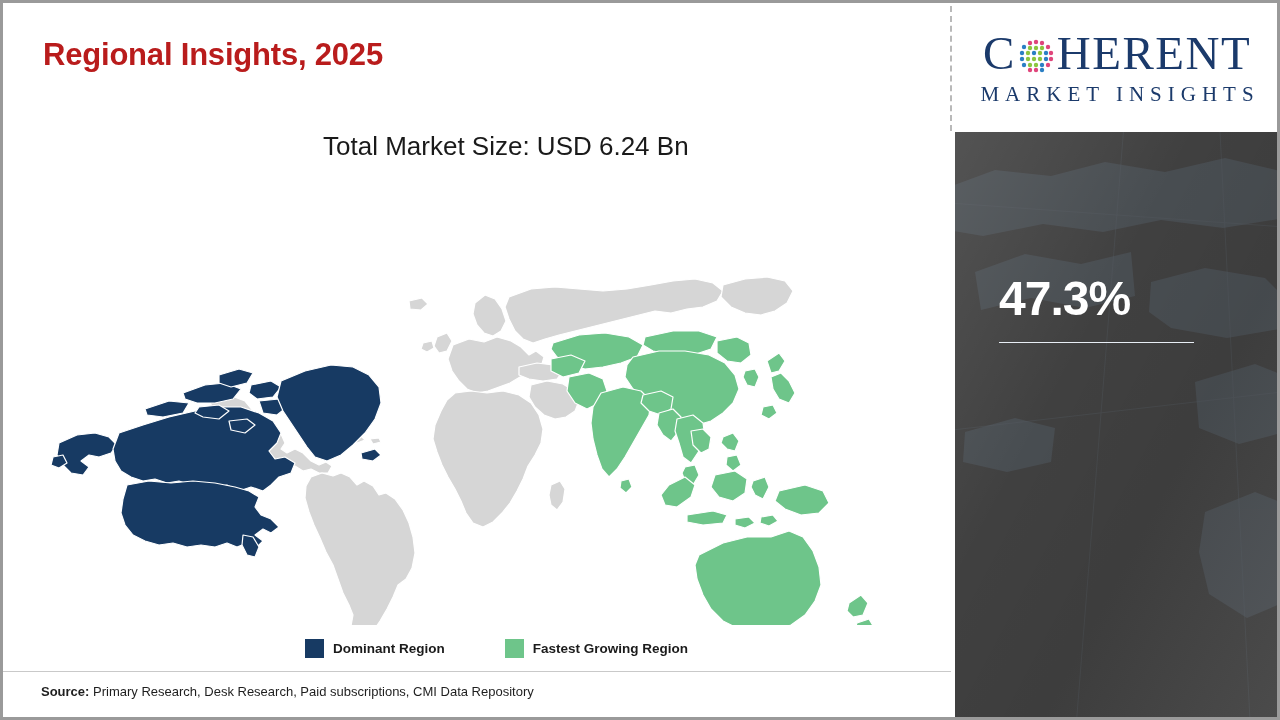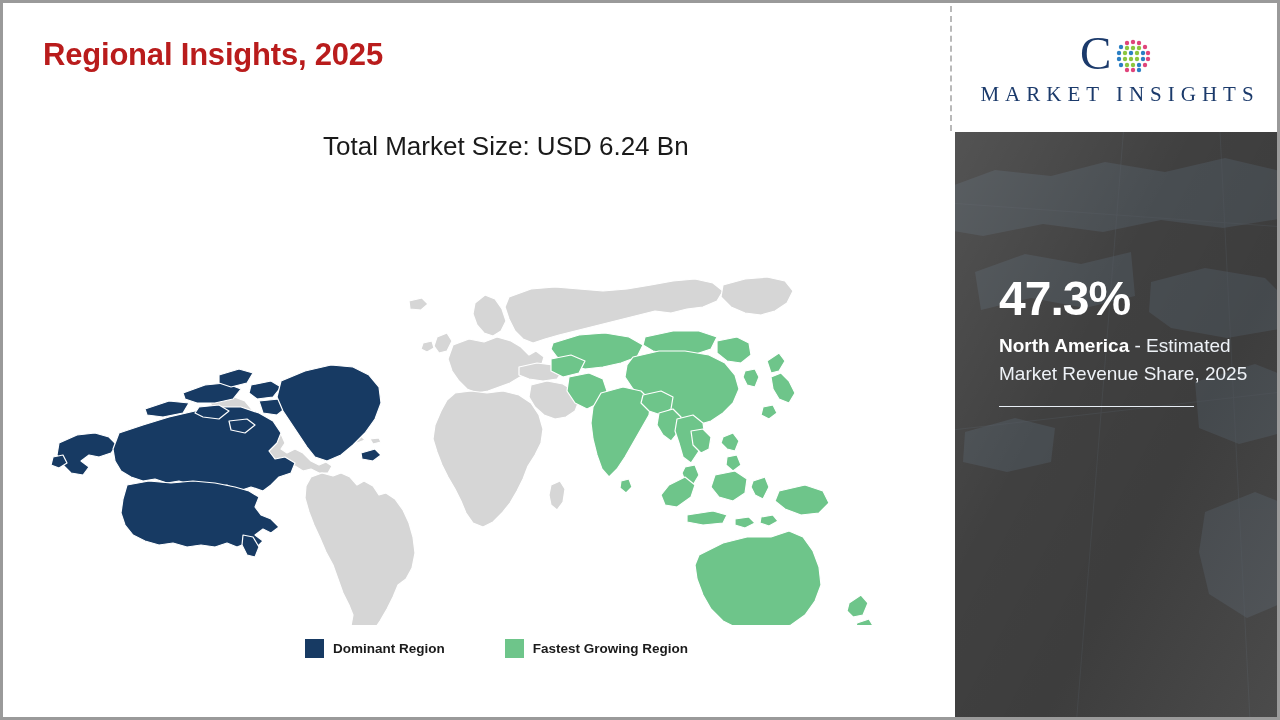--- a/index.html
+++ b/index.html
@@ -234,20 +234,23 @@
       <div class="leg-item">
         <span class="leg-sw" style="background:#173a63"></span>
         <span class="leg-tx">Dominant Region</span>
       </div>
       <div class="leg-item">
         <span class="leg-sw" style="background:#6ec58a"></span>
         <span class="leg-tx">Fastest Growing Region</span>
       </div>
     </div>
 
+    <div id="source-bar">
+      <div id="source-text"><b>Source:</b><span> Primary Research, Desk Research, Paid subscriptions, CMI Data Repository</span></div>
+    </div>
   </div>
 
   <div id="divider"></div>
 
   <div id="logo-box">
     <div id="logo-row">
       <span class="logo-c">C</span>
       <svg id="globe" viewBox="0 0 40 40">
         <g>
           <circle cx="20" cy="6" r="2.2" fill="#e0457b"></circle>
@@ -273,20 +276,21 @@
           <circle cx="8" cy="29" r="2.2" fill="#2b7fc4"></circle>
           <circle cx="14" cy="29" r="2.2" fill="#8cc63f"></circle>
           <circle cx="20" cy="29" r="2.2" fill="#8cc63f"></circle>
           <circle cx="26" cy="29" r="2.2" fill="#2b7fc4"></circle>
           <circle cx="32" cy="29" r="2.2" fill="#e0457b"></circle>
           <circle cx="14" cy="34" r="2.2" fill="#e0457b"></circle>
           <circle cx="20" cy="34" r="2.2" fill="#e0457b"></circle>
           <circle cx="26" cy="34" r="2.2" fill="#2b7fc4"></circle>
         </g>
       </svg>
+      <span class="logo-rest">HERENT</span>
     </div>
     <div id="logo-sub">MARKET INSIGHTS</div>
   </div>
 
   <div id="stats-panel">
     <div id="panel-texture">
       <svg viewBox="0 0 324 588" preserveAspectRatio="xMidYMid slice">
         <g fill="#8fb4da" opacity="0.55">
           <path d="M-20 60 L40 38 L96 44 L150 30 L210 40 L270 26 L330 40 L330 86 L268 96
                    L206 88 L148 100 L88 92 L28 104 L-20 96 Z"></path>
@@ -301,18 +305,17 @@
           <line x1="170" y1="-20" x2="120" y2="608"></line>
           <line x1="264" y1="-20" x2="296" y2="608"></line>
           <line x1="-20" y1="300" x2="344" y2="258"></line>
         </g>
       </svg>
     </div>
     <div id="panel-sheen"></div>
 
     <div id="panel-content">
       <div id="stat-value">47.3%</div>
-      <div id="stat-desc"><span class="reg">North America</span><span> - Estimated Market Revenue Share, 2025</span></div>
       <div id="panel-rule"></div>
     </div>
   </div>
 
 </div>
 
 </body></html>

